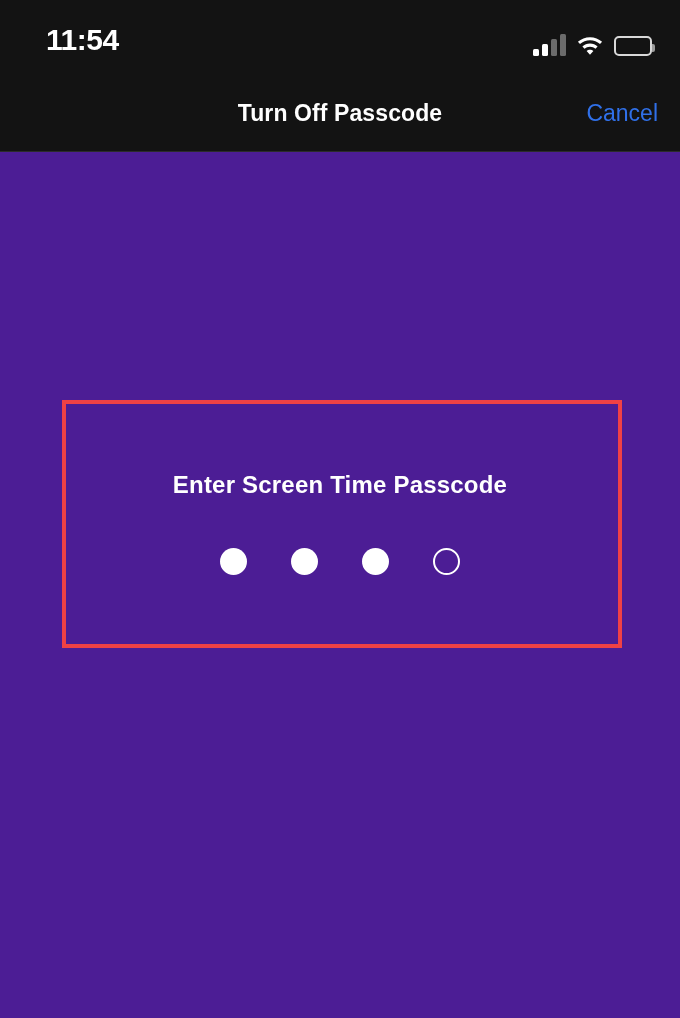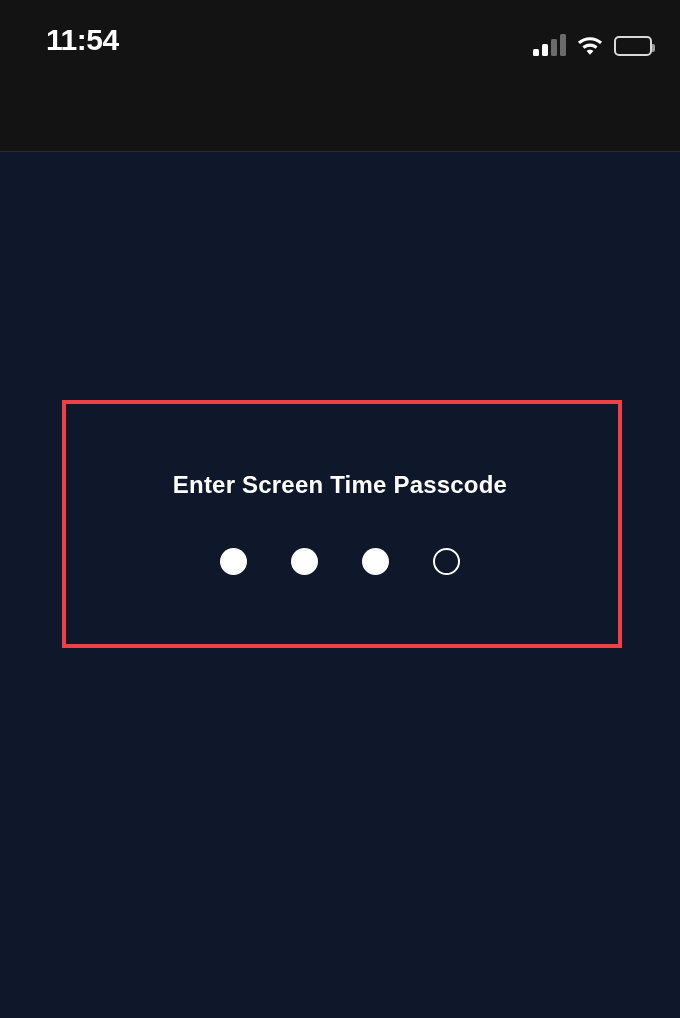--- a/index.html
+++ b/index.html
@@ -136,21 +136,21 @@
     padding: 0;
     font-family: inherit;
   }
 
   
   #content {
     position: absolute;
     left: 0; top: 152px;
     width: 680px;
     height: 866px;
-    background: #0f172a;
+    background: #4c1d95;
   }
 
   
   #annotation-box {
     position: absolute;
     left: 62px;
     top: 248px;       
     width: 560px;
     height: 248px;
     border: 4px solid #ef4145;
@@ -235,20 +235,24 @@
         </span>
 
         <span class="battery">
           <span class="fill"></span>
           <span class="nub"></span>
         </span>
 
       </div>
     </div>
 
+    <div id="nav-bar">
+      <div id="nav-title">Turn Off Passcode</div>
+      <button id="nav-cancel" style="color: rgb(48, 112, 232);">Cancel</button>
+    </div>
 
   </div>
   <div id="chrome-hairline"></div>
 
   <div id="content">
 
     <div id="annotation-box" style="border-color: rgb(239, 65, 69);"></div>
 
     <div id="passcode-prompt">Enter Screen Time Passcode</div>
 

